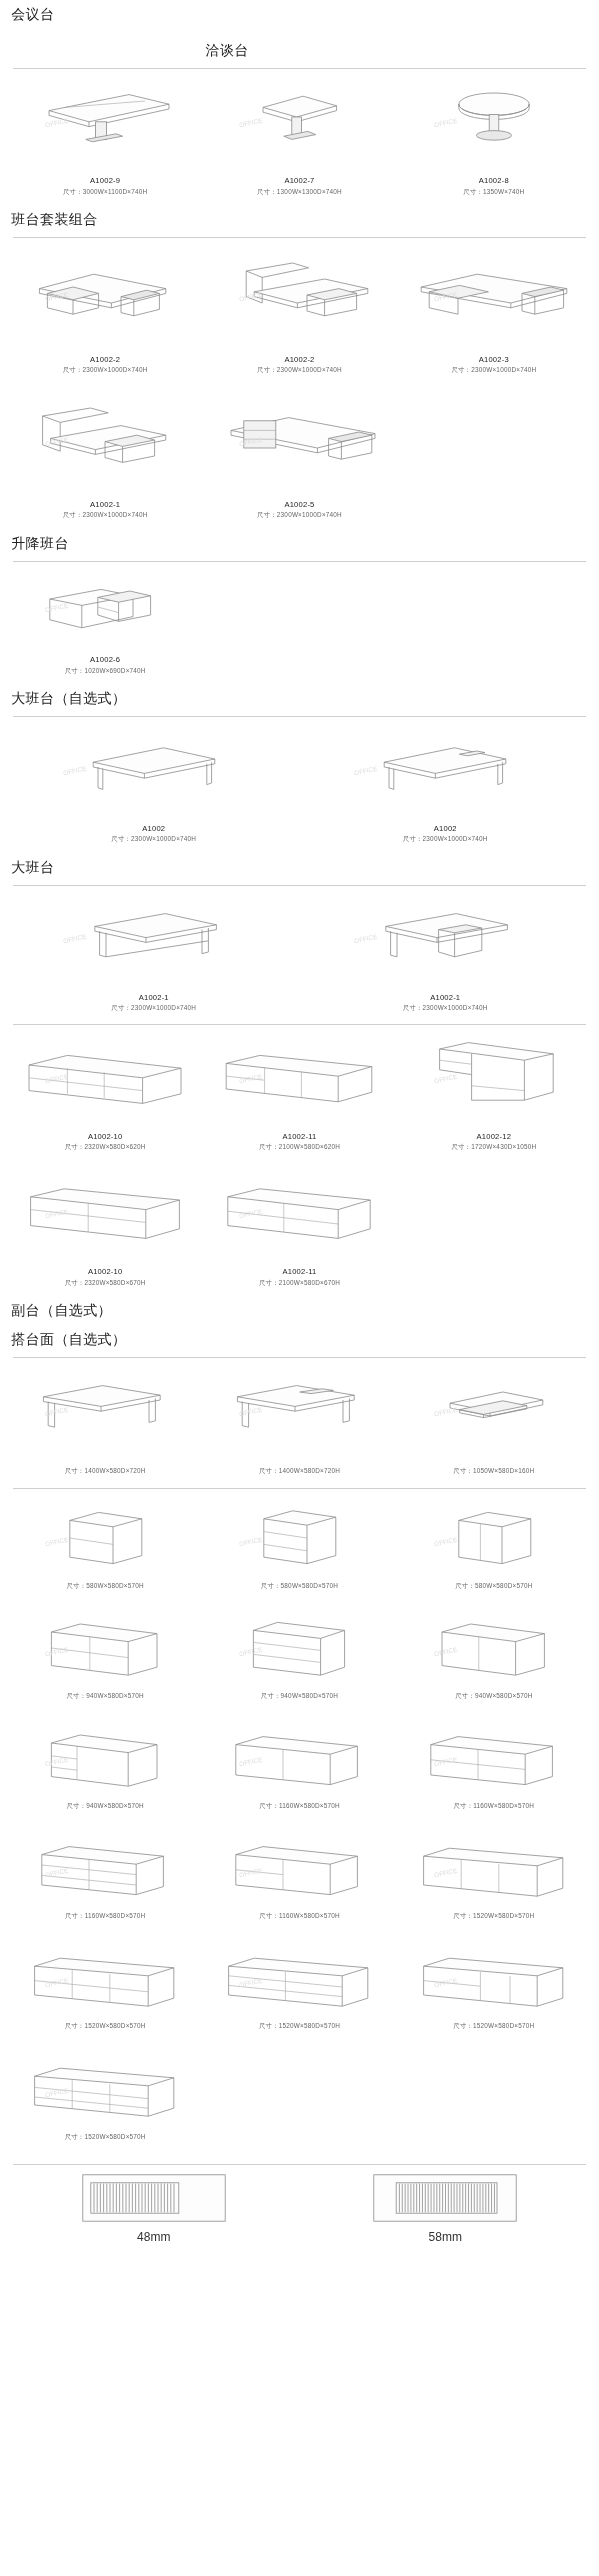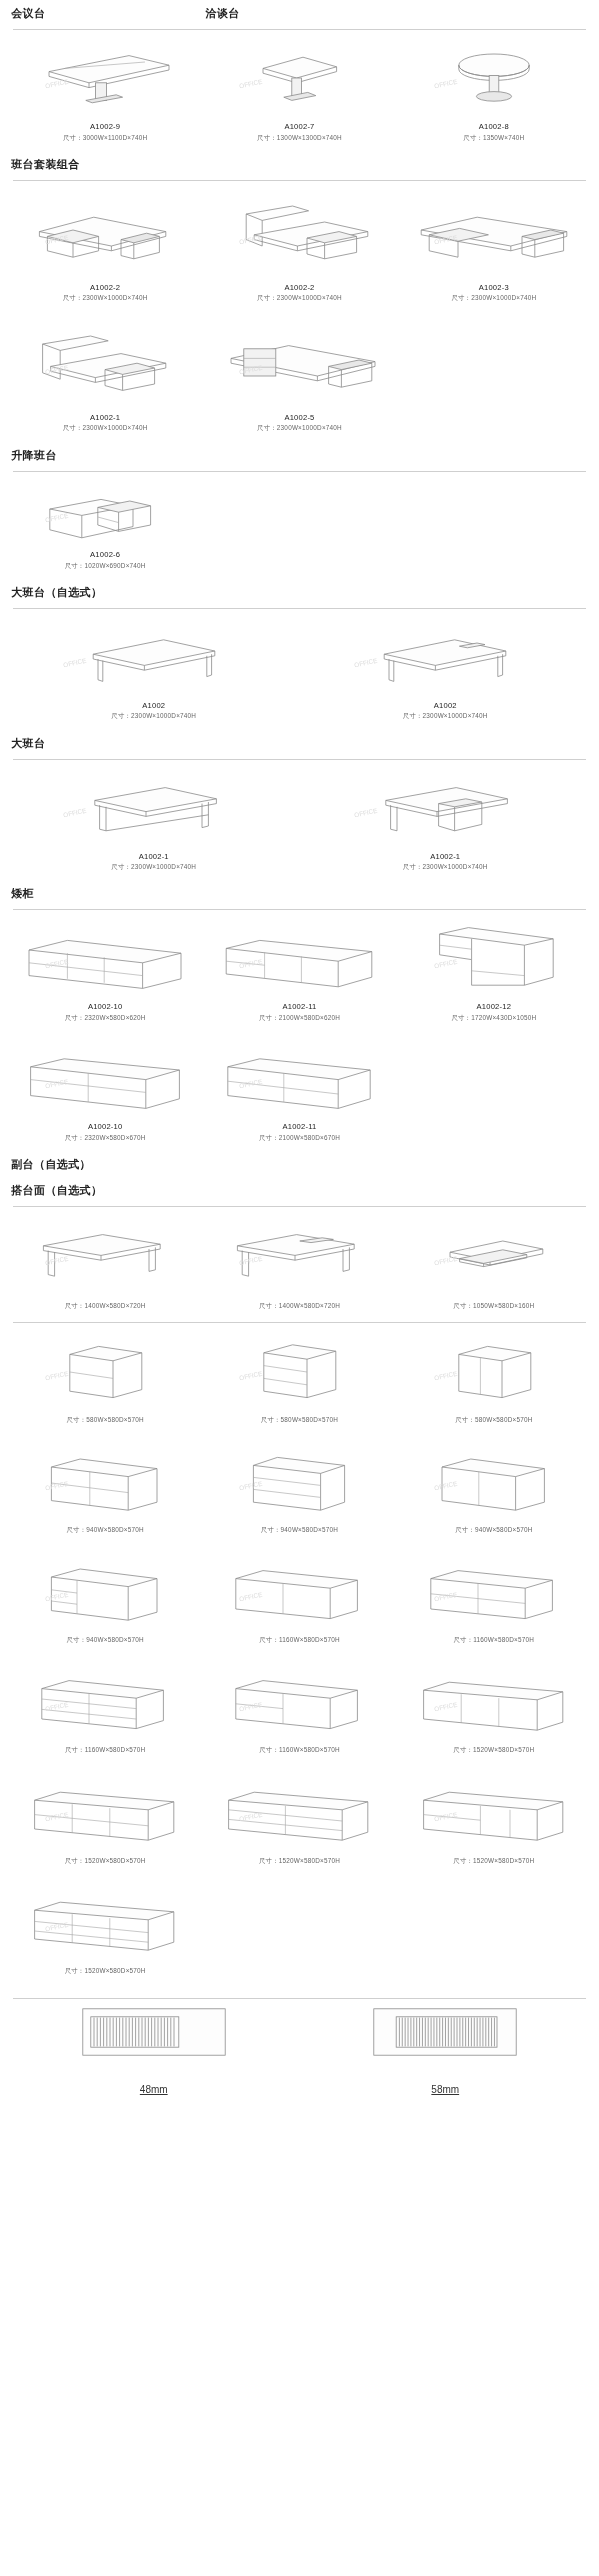--- a/index.html
+++ b/index.html
@@ -9,25 +9,24 @@
   }
   body {
     width: 599px;
     font-family: "Liberation Sans", "DejaVu Sans", sans-serif;
     color: #2b2b2b;
   }
   .page { width: 599px; }
 
   .section { padding: 0 8px; }
   .section-head {
-    font-size: 11px;
+    font-size: 14px;
     color: #222;
     padding: 6.4px 3.2px 4.8px 3.2px;
     letter-spacing: 0.4px;
-    font-weight: bold;
   }
   .rule {
     border-top: 0.8px solid #cfcfcf;
     margin: 3.2px 4.8px 0 4.8px;
     height: 0;
   }
   .grid {
     display: flex;
     flex-wrap: wrap;
   }
@@ -46,21 +45,21 @@
     align-items: center;
     justify-content: center;
     position: relative;
   }
   .art.tall { height: 96px; }
   .art.short { height: 73px; }
   .art svg { display: block; overflow: visible; }
   .code {
     font-size: 7.6px;
     color: #222;
-    margin-top: 1px;
+    margin-top: 16px;
     letter-spacing: 0.2px;
   }
   .dim {
     font-size: 6.4px;
     color: #666;
     margin-top: 2.4px;
     letter-spacing: 0.2px;
   }
   .wm {
     position: absolute;
@@ -76,41 +75,40 @@
     display: flex;
     padding: 4.8px 0 16px 0;
   }
   .thick-cell {
     width: 50%;
     display: flex;
     flex-direction: column;
     align-items: center;
   }
   .thick-label {
-    font-size: 10px;
+    font-size: 12px;
     color: #333;
-    margin-top: 21px;
-    text-decoration: underline;
+    margin-top: 1px;
   }
   .spacer { height: 11.2px; }
   svg .ln { fill: none; stroke: #8a8a8a; stroke-width: 1; }
   svg .ln2 { fill: none; stroke: #a8a8a8; stroke-width: .8; }
   svg .fillw { fill: #fdfdfd; stroke: #8a8a8a; stroke-width: 1; }
   svg .fillg { fill: #f2f2f2; stroke: #8a8a8a; stroke-width: 1; }
   svg .fillgg { fill: #e8e8e8; stroke: #8a8a8a; stroke-width: 1; }
 </style>
 </head>
 <body>
 
 <div class="page">
 
   <div class="section">
     <div style="display:flex;">
       <div style="width:33.3333%;" class="section-head">会议台</div>
-      <div style="width:33.3333%;" class="section-head">洽谈台</div>
+      <div style="width:33.3333%;margin-top:36px;" class="section-head">洽谈台</div>
       <div style="width:33.3333%;"></div>
     </div>
     <div class="rule"></div>
     <div class="grid">
 
       <div class="cell">
         <div class="art">
           <svg width="144" height="80" viewBox="0 0 180 100">
             <polygon class="fillw" points="20,42 120,22 170,34 70,56"></polygon>
             <polyline class="ln" points="20,42 20,48 70,62 70,56"></polyline>
@@ -358,21 +356,20 @@
           <div class="wm">OFFICE</div>
         </div>
         <div class="code">A1002-1</div>
         <div class="dim">尺寸：2300W×1000D×740H</div>
       </div>
 
     </div>
   </div>
 
   <div class="section">
-    <div class="section-head">矮柜</div>
     <div class="rule"></div>
     <div class="grid">
 
       <div class="cell">
         <div class="art">
           <svg width="168" height="80" viewBox="0 0 210 100">
             <polygon class="fillw" points="10,40 58,28 200,44 152,56"></polygon>
             <polyline class="ln" points="10,40 10,72 152,88 152,56"></polyline>
             <polyline class="ln" points="152,88 200,76 200,44"></polyline>
             <line class="ln2" x1="10" y1="56" x2="152" y2="72"></line>

